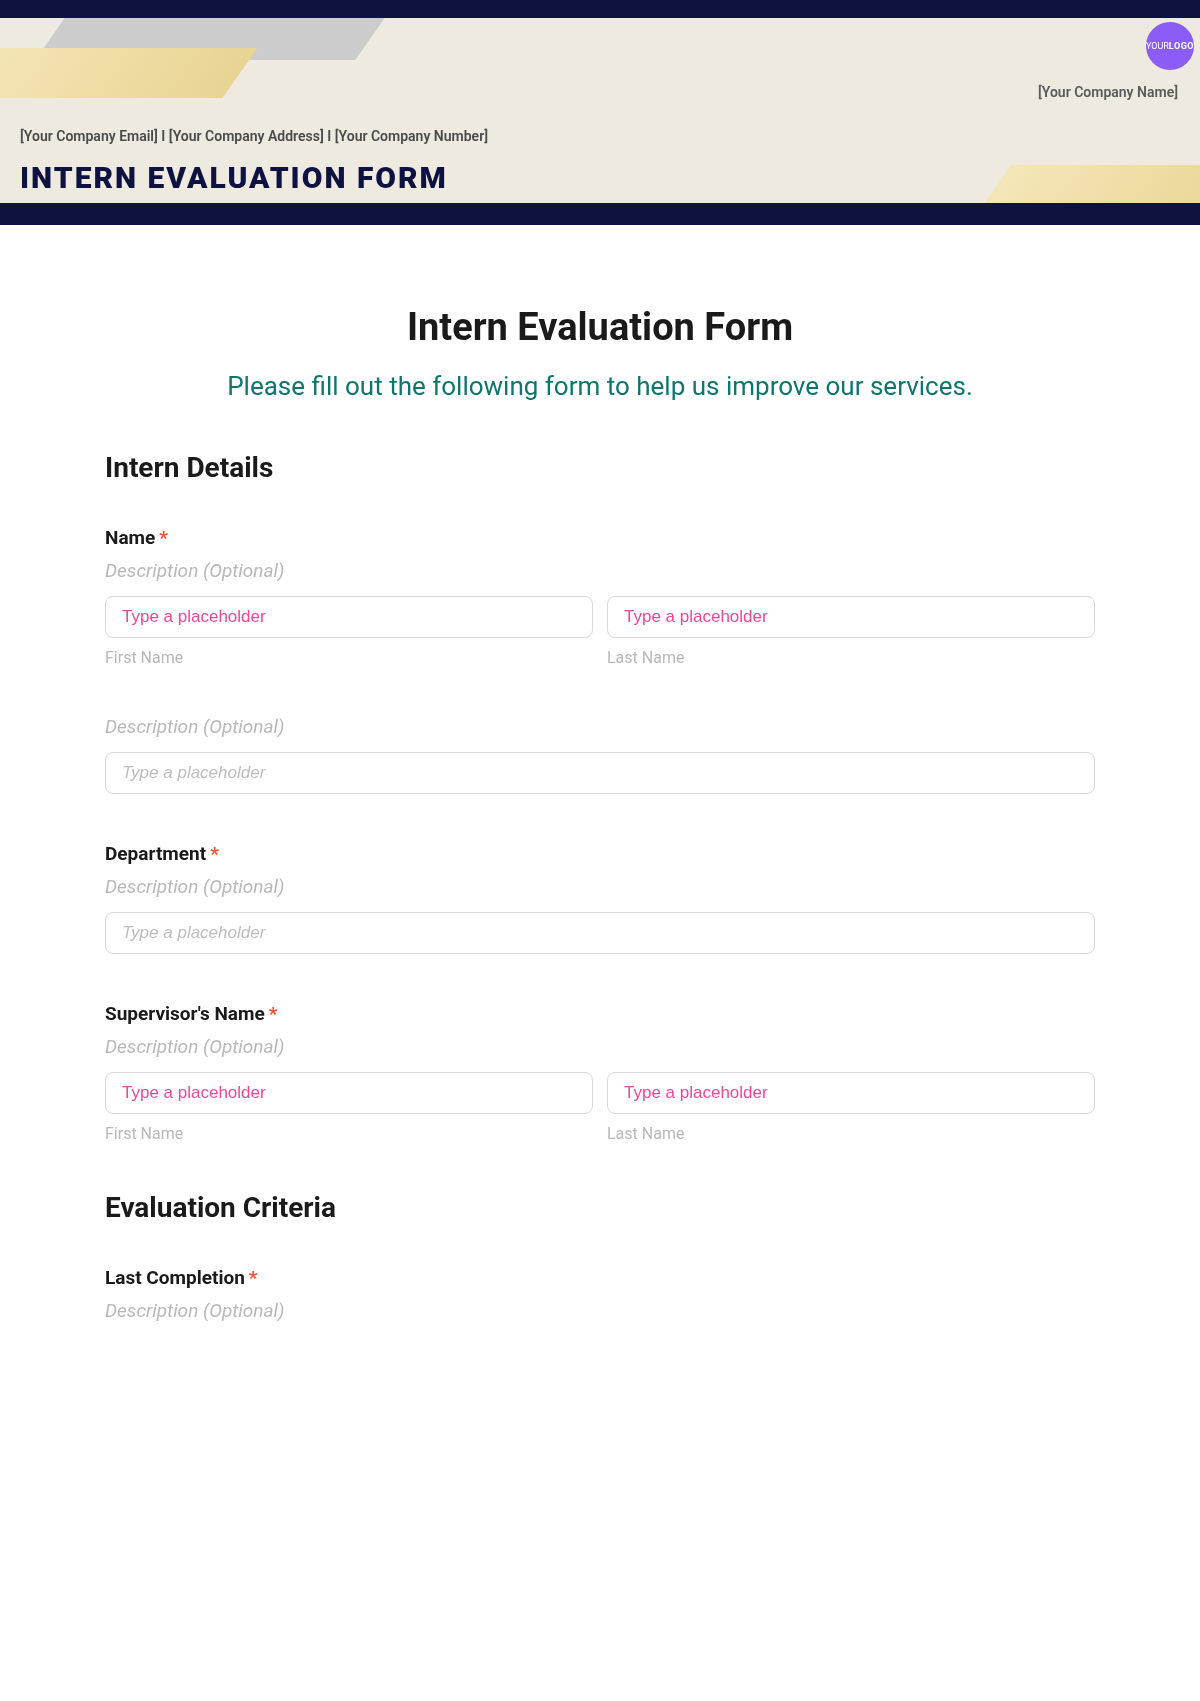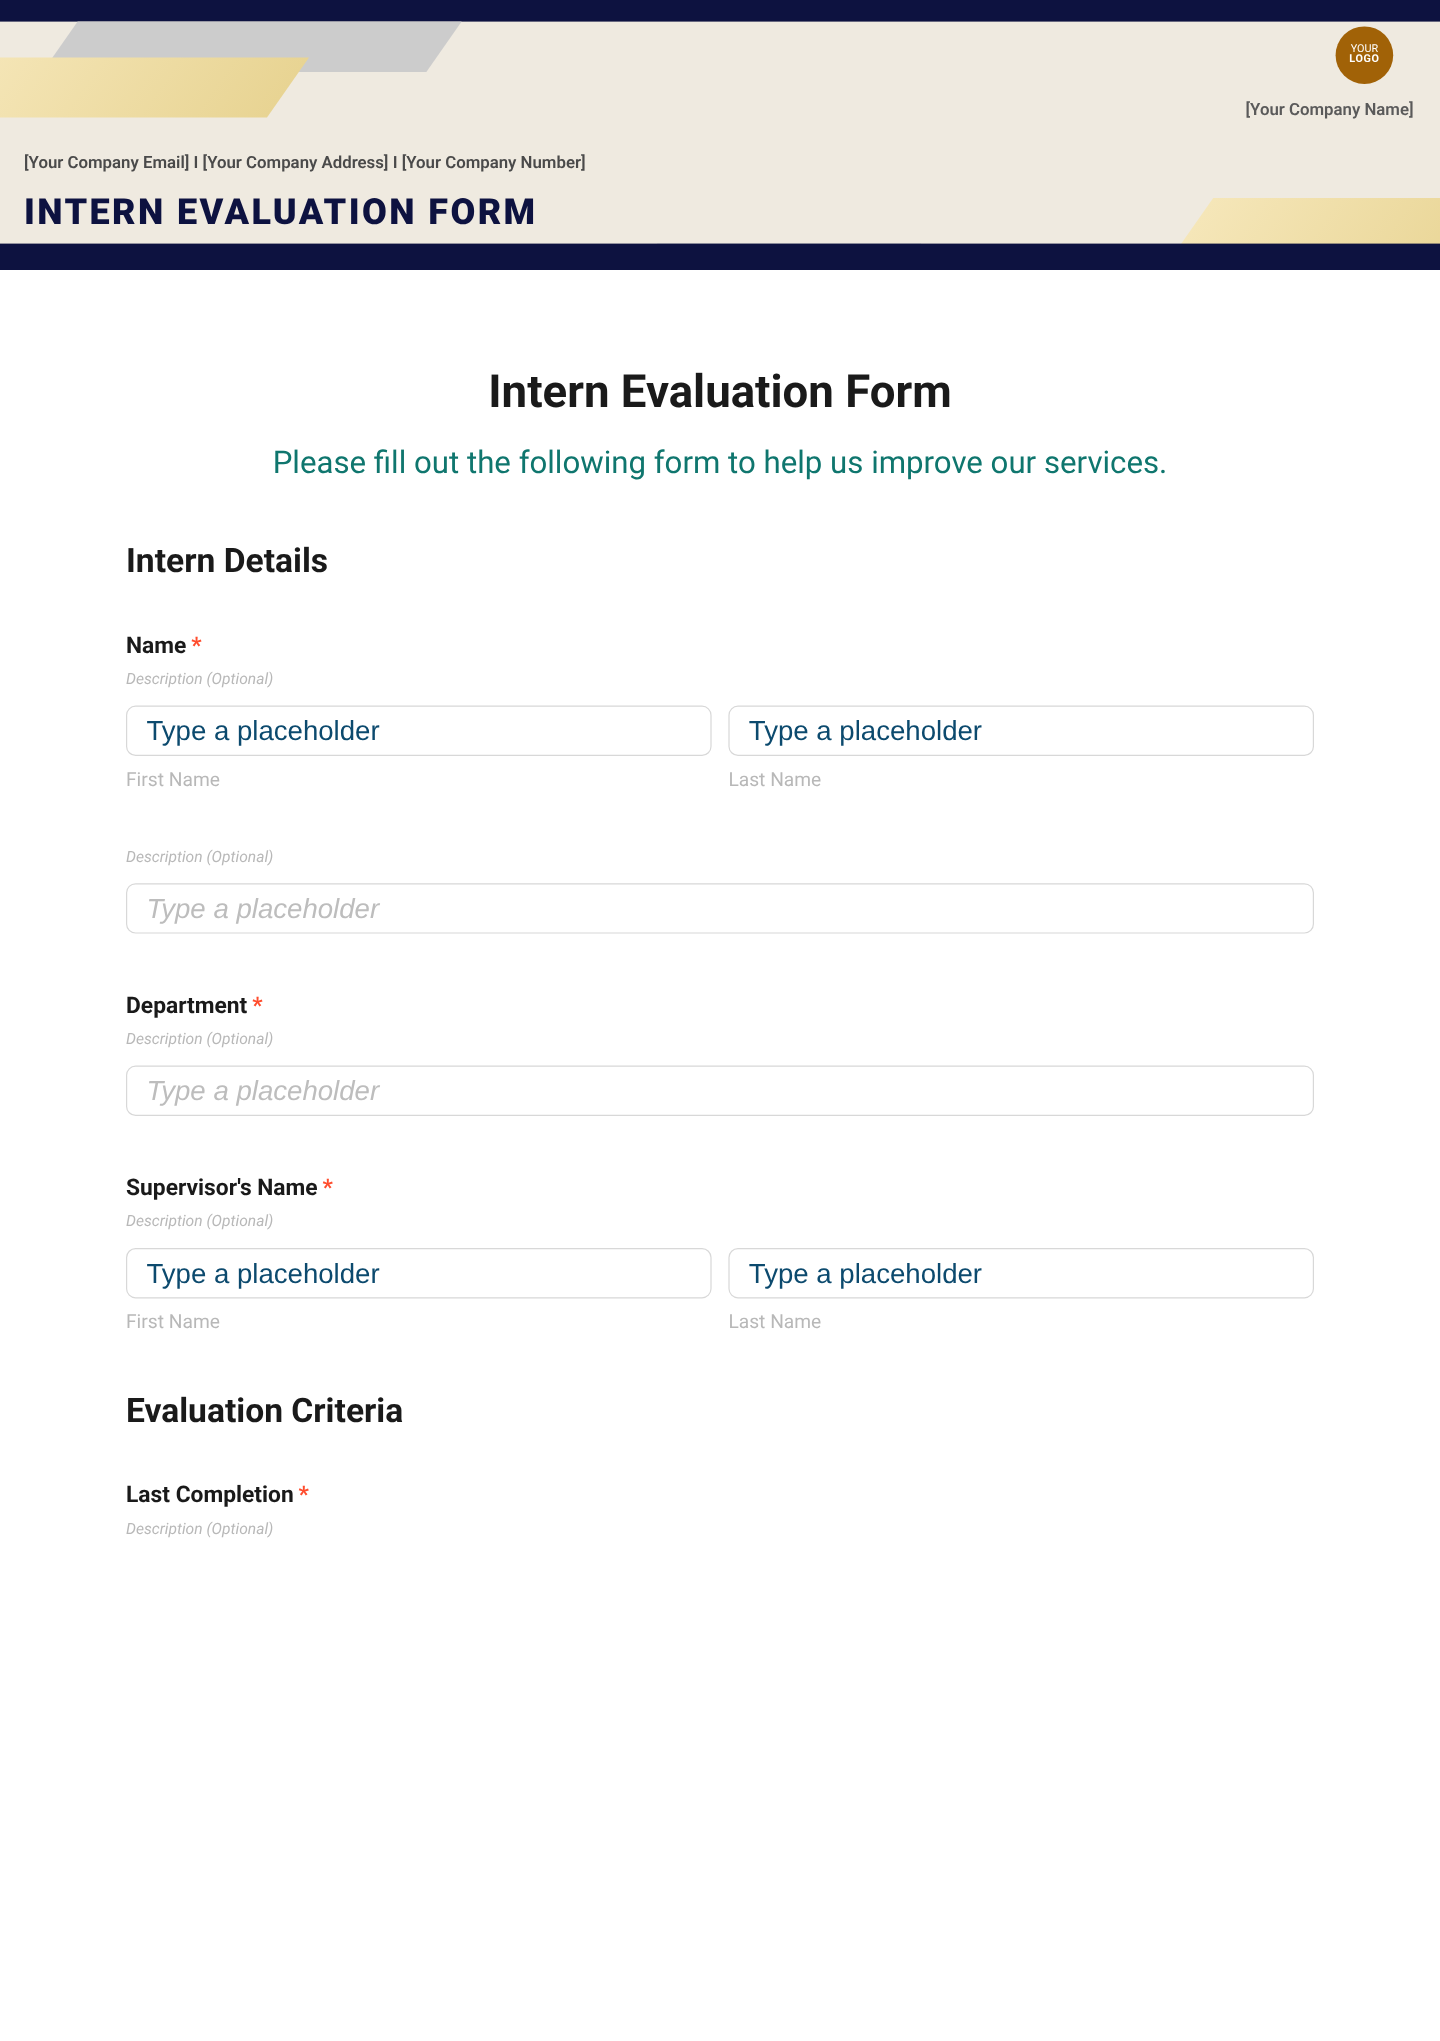--- a/index.html
+++ b/index.html
@@ -4,37 +4,37 @@
 <style>
 *{margin:0;padding:0;box-sizing:border-box}
 body{font-family:-apple-system,BlinkMacSystemFont,"Segoe UI",Roboto,Helvetica,Arial,sans-serif;background:#fff;width:1200px}
 .header{position:relative;height:225px;background:#efeae0;overflow:hidden}
 .navy-top{position:absolute;top:0;left:0;right:0;height:18px;background:#0d1240}
 .navy-bottom{position:absolute;bottom:0;left:0;right:0;height:22px;background:#0d1240}
 .gray-top{position:absolute;top:18px;left:50px;width:320px;height:42px;background:#ccc;transform:skewX(-35deg)}
 .gray-bottom{position:absolute;bottom:0;right:440px;width:220px;height:22px;background:#ccc;transform:skewX(-35deg)}
 .gold-left{position:absolute;top:48px;left:-40px;width:280px;height:50px;background:linear-gradient(90deg,#f5e6b8,#e8d493);transform:skewX(-35deg)}
 .gold-right{position:absolute;bottom:0;right:-60px;width:270px;height:60px;background:linear-gradient(90deg,#f5e6b8,#e8d493);transform:skewX(-35deg)}
-.logo{position:absolute;top:22px;right:39px;width:48px;height:48px;border-radius:50%;background:#a16207;display:flex;flex-direction:column;align-items:center;justify-content:center;color:#fff;font-size:9px;line-height:1}
+.logo{position:absolute;top:22px;right:6px;width:48px;height:48px;border-radius:50%;background:#8b5cf6;display:flex;align-items:center;justify-content:center;color:#fff;font-size:9px;line-height:1}
 .logo .l1{font-weight:400}
 .logo .l2{font-weight:700;letter-spacing:.5px}
 .company-name{position:absolute;top:84px;right:22px;font-size:14px;font-weight:600;color:#5a5a5a}
 .contact{position:absolute;top:128px;left:20px;font-size:14px;font-weight:600;color:#4a4a4a}
 .title-banner{position:absolute;top:160px;left:20px;font-size:30px;font-weight:900;letter-spacing:2px;color:#0d1240}
 .content{padding:80px 105px 40px}
 .form-title{text-align:center;font-size:38px;font-weight:700;color:#1a1a1a;margin-bottom:22px}
 .form-subtitle{text-align:center;font-size:26px;color:#0f766e;margin-bottom:50px}
 .section-title{font-size:28px;font-weight:700;color:#1a1a1a;margin-bottom:42px}
 .field{margin-bottom:48px}
 .field-label{font-size:19px;font-weight:700;color:#1a1a1a;margin-bottom:10px}
 .req{color:#ff4d2e;margin-left:4px}
-.field-desc{font-size:13px;font-style:italic;color:#b8b8b8;margin-bottom:14px}
+.field-desc{font-size:19px;font-style:italic;color:#b8b8b8;margin-bottom:14px}
 .input-row{display:flex;gap:14px}
 .input-wrap{flex:1;display:flex;flex-direction:column}
-.input{width:100%;height:42px;border:1px solid #d8d8d8;border-radius:8px;padding:0 16px;font-size:23px;color:#0c4a6e;background:#fff}
+.input{width:100%;height:42px;border:1px solid #d8d8d8;border-radius:8px;padding:0 16px;font-size:17px;color:#ec4899;background:#fff}
 .input::placeholder{color:#bdbdbd;font-style:italic}
 .sub-label{font-size:16px;color:#b8b8b8;margin-top:10px}
 </style>
 </head>
 <body>
 
 <div class="header">
   <div class="navy-top"></div>
   <div class="gray-top"></div>
   <div class="gold-left"></div>

